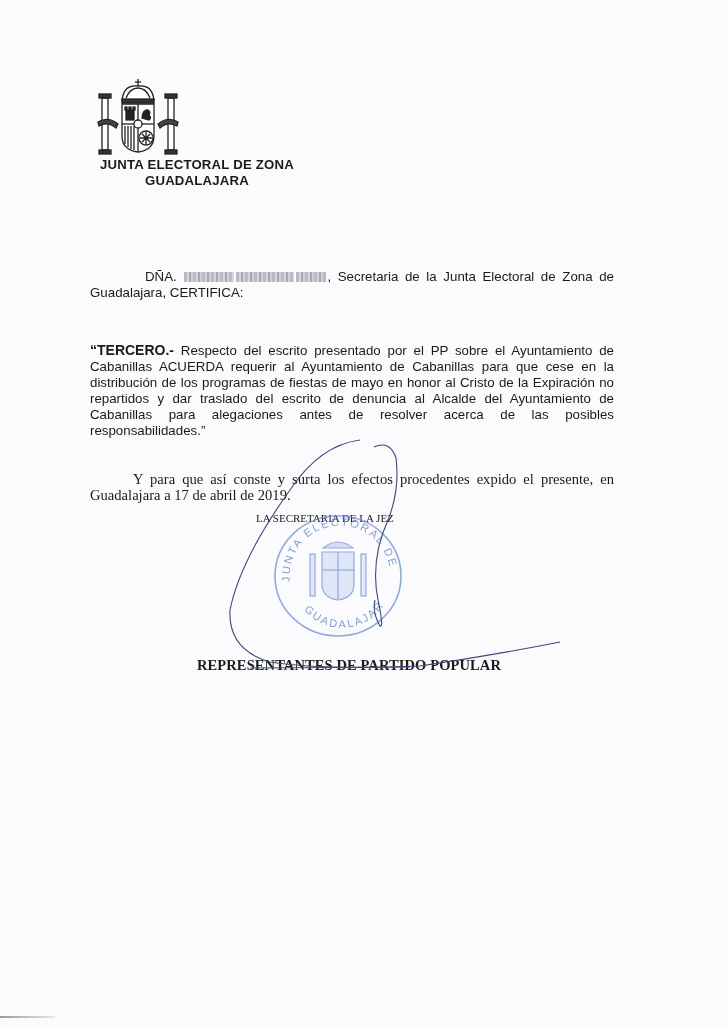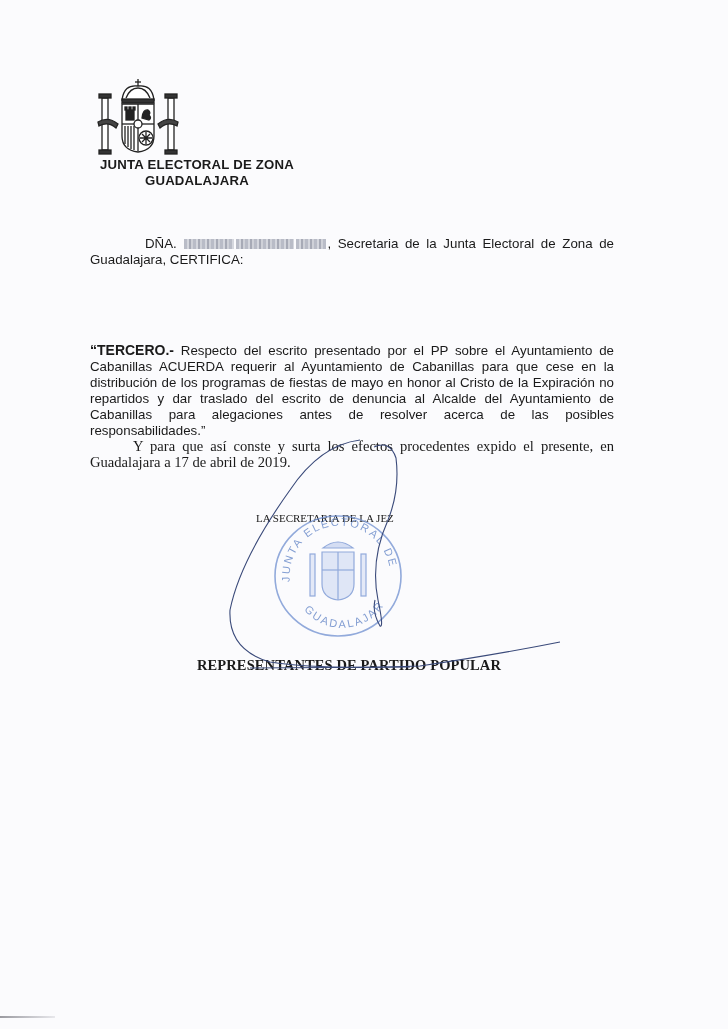--- a/index.html
+++ b/index.html
@@ -7,21 +7,21 @@
       width: 728px; height: 1029px; overflow: hidden;
       background: #fbfbfd; position: relative;
       font-family: "Liberation Sans", sans-serif; color: #1a1a1a;
     }
     .page { position: absolute; left: 0; top: 0; width: 728px; height: 1029px; }
     .crest { position: absolute; left: 96px; top: 78px; width: 84px; height: 78px; }
     .org { position: absolute; left: 92px; top: 157px; width: 210px; text-align: center;
       font-weight: bold; font-size: 13.2px; line-height: 16px; letter-spacing: 0.2px; }
     .para { position: absolute; left: 90px; width: 524px; font-size: 13.3px;
       line-height: 16px; text-align: justify; }
-    .para.indent { text-indent: 55px; }
+    .para.indent { text-indent: 55px; margin-top: 33px; }
     .redacted { display: inline-block; height: 10px; vertical-align: middle;
       background: repeating-linear-gradient(90deg,#b9bcc7 0 3px,#d5d7de 3px 5px,#a7aab6 5px 7px,#cfd1d8 7px 9px);
       filter: blur(0.6px); margin: 0 1px; }
     .serif { font-family: "Liberation Serif", serif; font-size: 14.6px; line-height: 16px; }
     .center-line { position: absolute; font-family: "Liberation Serif", serif; }
     .sec { left: 256px; top: 512px; font-size: 11px; }
     .rep { left: 197px; top: 657px; font-size: 14.5px; font-weight: bold; letter-spacing: 0.1px; }
     .stamp { position: absolute; left: 268px; top: 510px; width: 140px; height: 130px; }
     .signature { position: absolute; left: 0; top: 0; width: 728px; height: 1029px; pointer-events: none; }
     .bottom-line { position: absolute; left: 0; top: 1016px; width: 55px; height: 2px;

